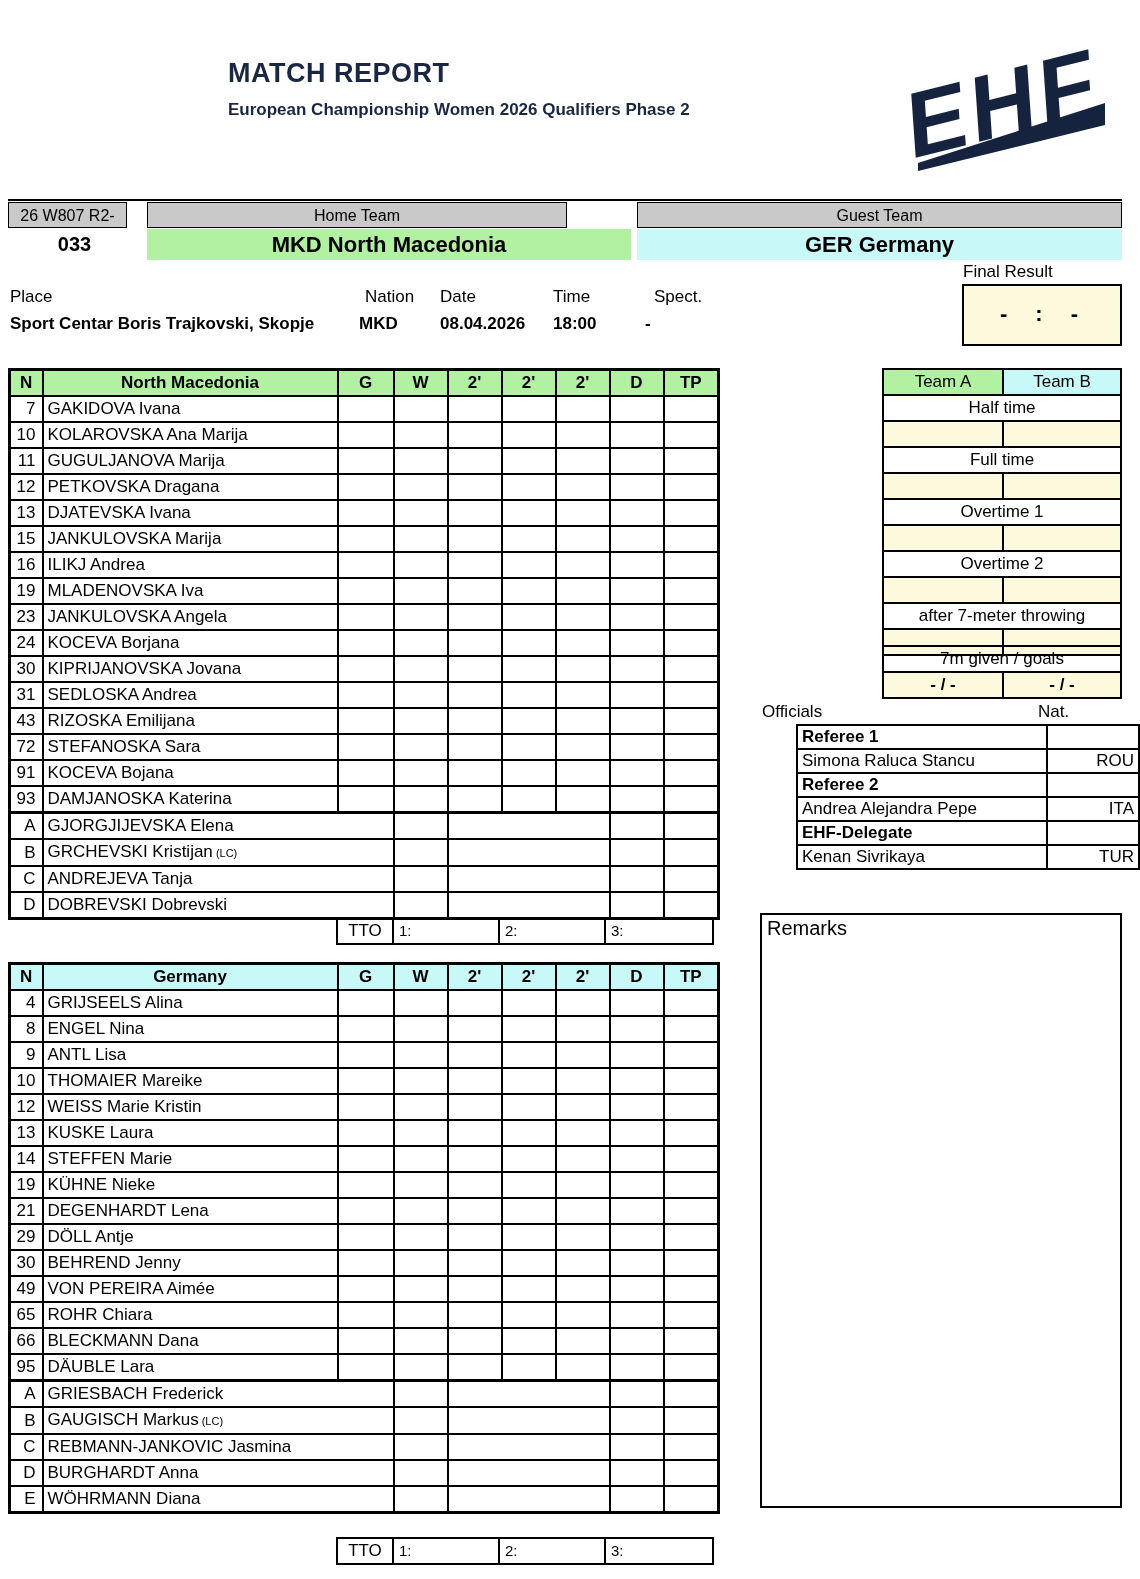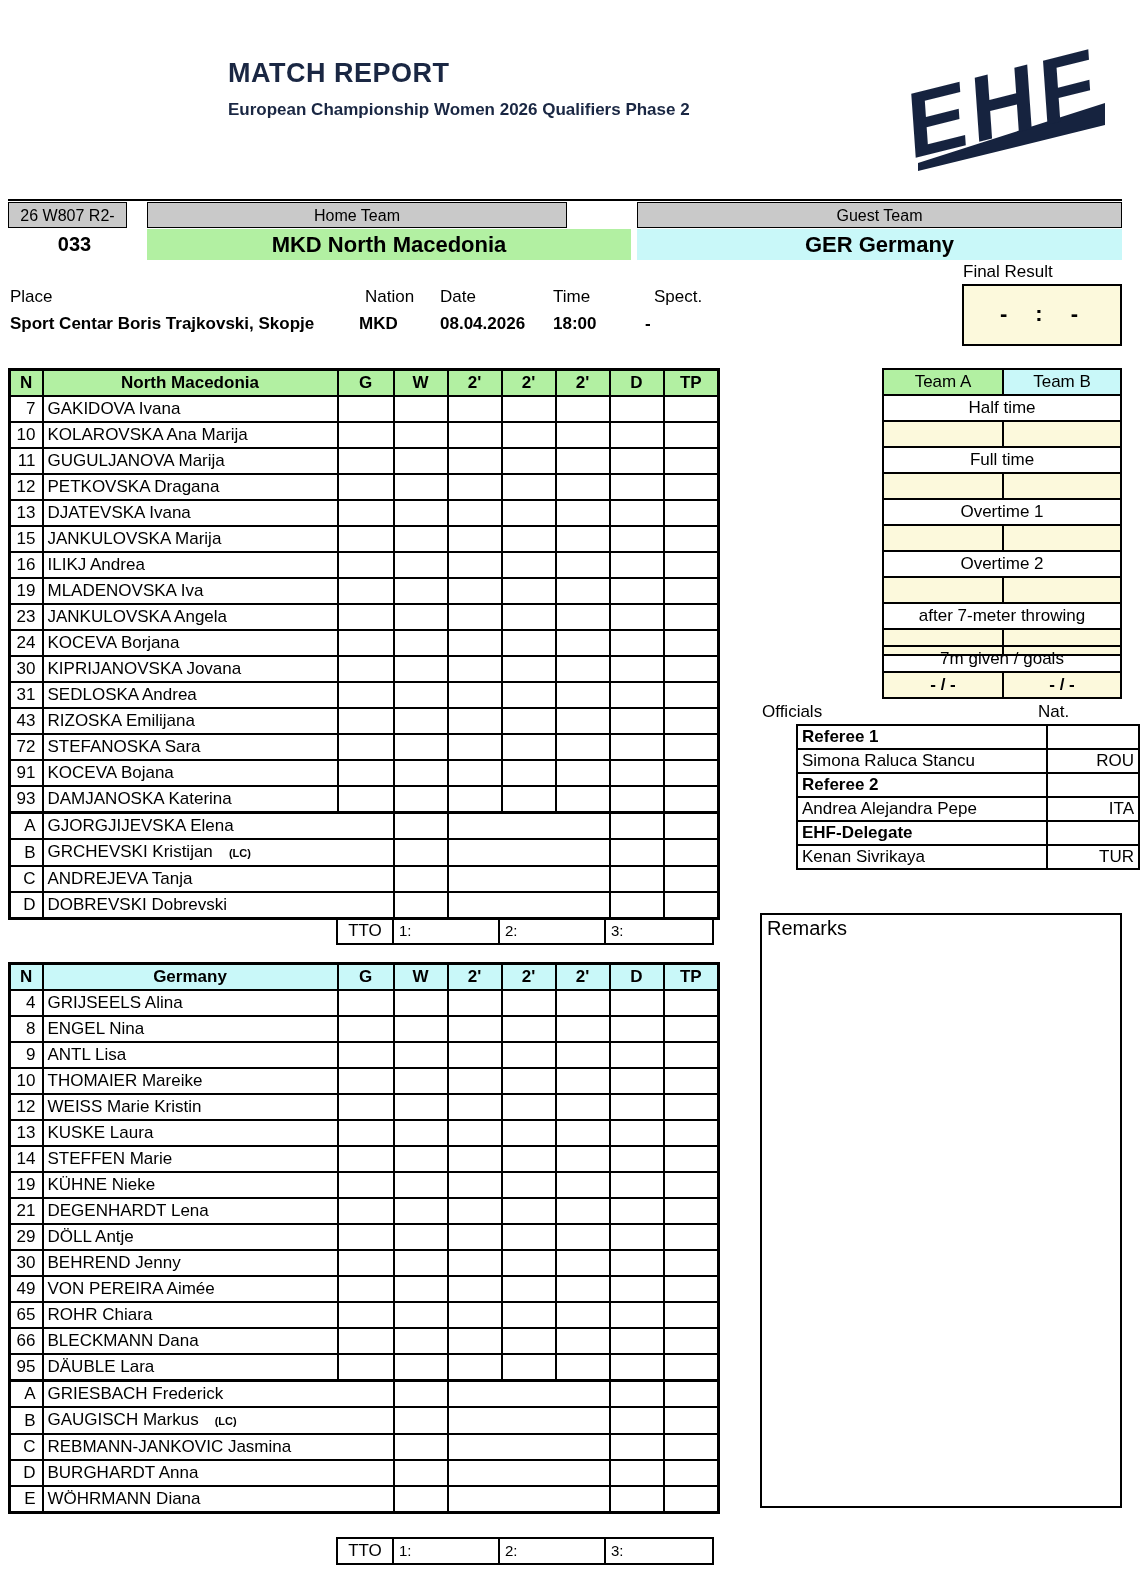--- a/index.html
+++ b/index.html
@@ -26,21 +26,21 @@
 
   table{border-collapse:collapse;table-layout:fixed;}
   .roster{border:3px solid #000;}
   .roster td{border:2px solid #000;height:24px;line-height:24px;padding:0 4px;
              font-size:17px;white-space:nowrap;overflow:hidden;box-sizing:content-box;}
   .roster tr.hdr td{font-weight:bold;text-align:center;}
   .roster[data-roster-idx="0"] tr.hdr td{background:var(--green);}
   .roster[data-roster-idx="1"] tr.hdr td{background:var(--cyan);}
   .roster td.num{text-align:right;padding-right:6px;}
   .roster td.bt{border-top:3px solid #000;}
-  .suffix{font-size:11px;font-weight:bold;padding-left:13px;}
+  .suffix{font-size:11px;font-weight:normal;}
 
   .tto{border:2px solid #000;}
   .tto td{border:2px solid #000;height:24px;line-height:24px;padding:0 5px;font-size:15px;
           text-align:left;white-space:nowrap;}
   .tto td.ttolabel{font-size:17px;text-align:center;padding:0 2px;}
 
   .score{border:2px solid #000;}
   .score td{border:2px solid #000;height:22px;line-height:22px;font-size:17px;
             text-align:center;white-space:nowrap;overflow:hidden;}
   .score td.cream{background:var(--cream);}

